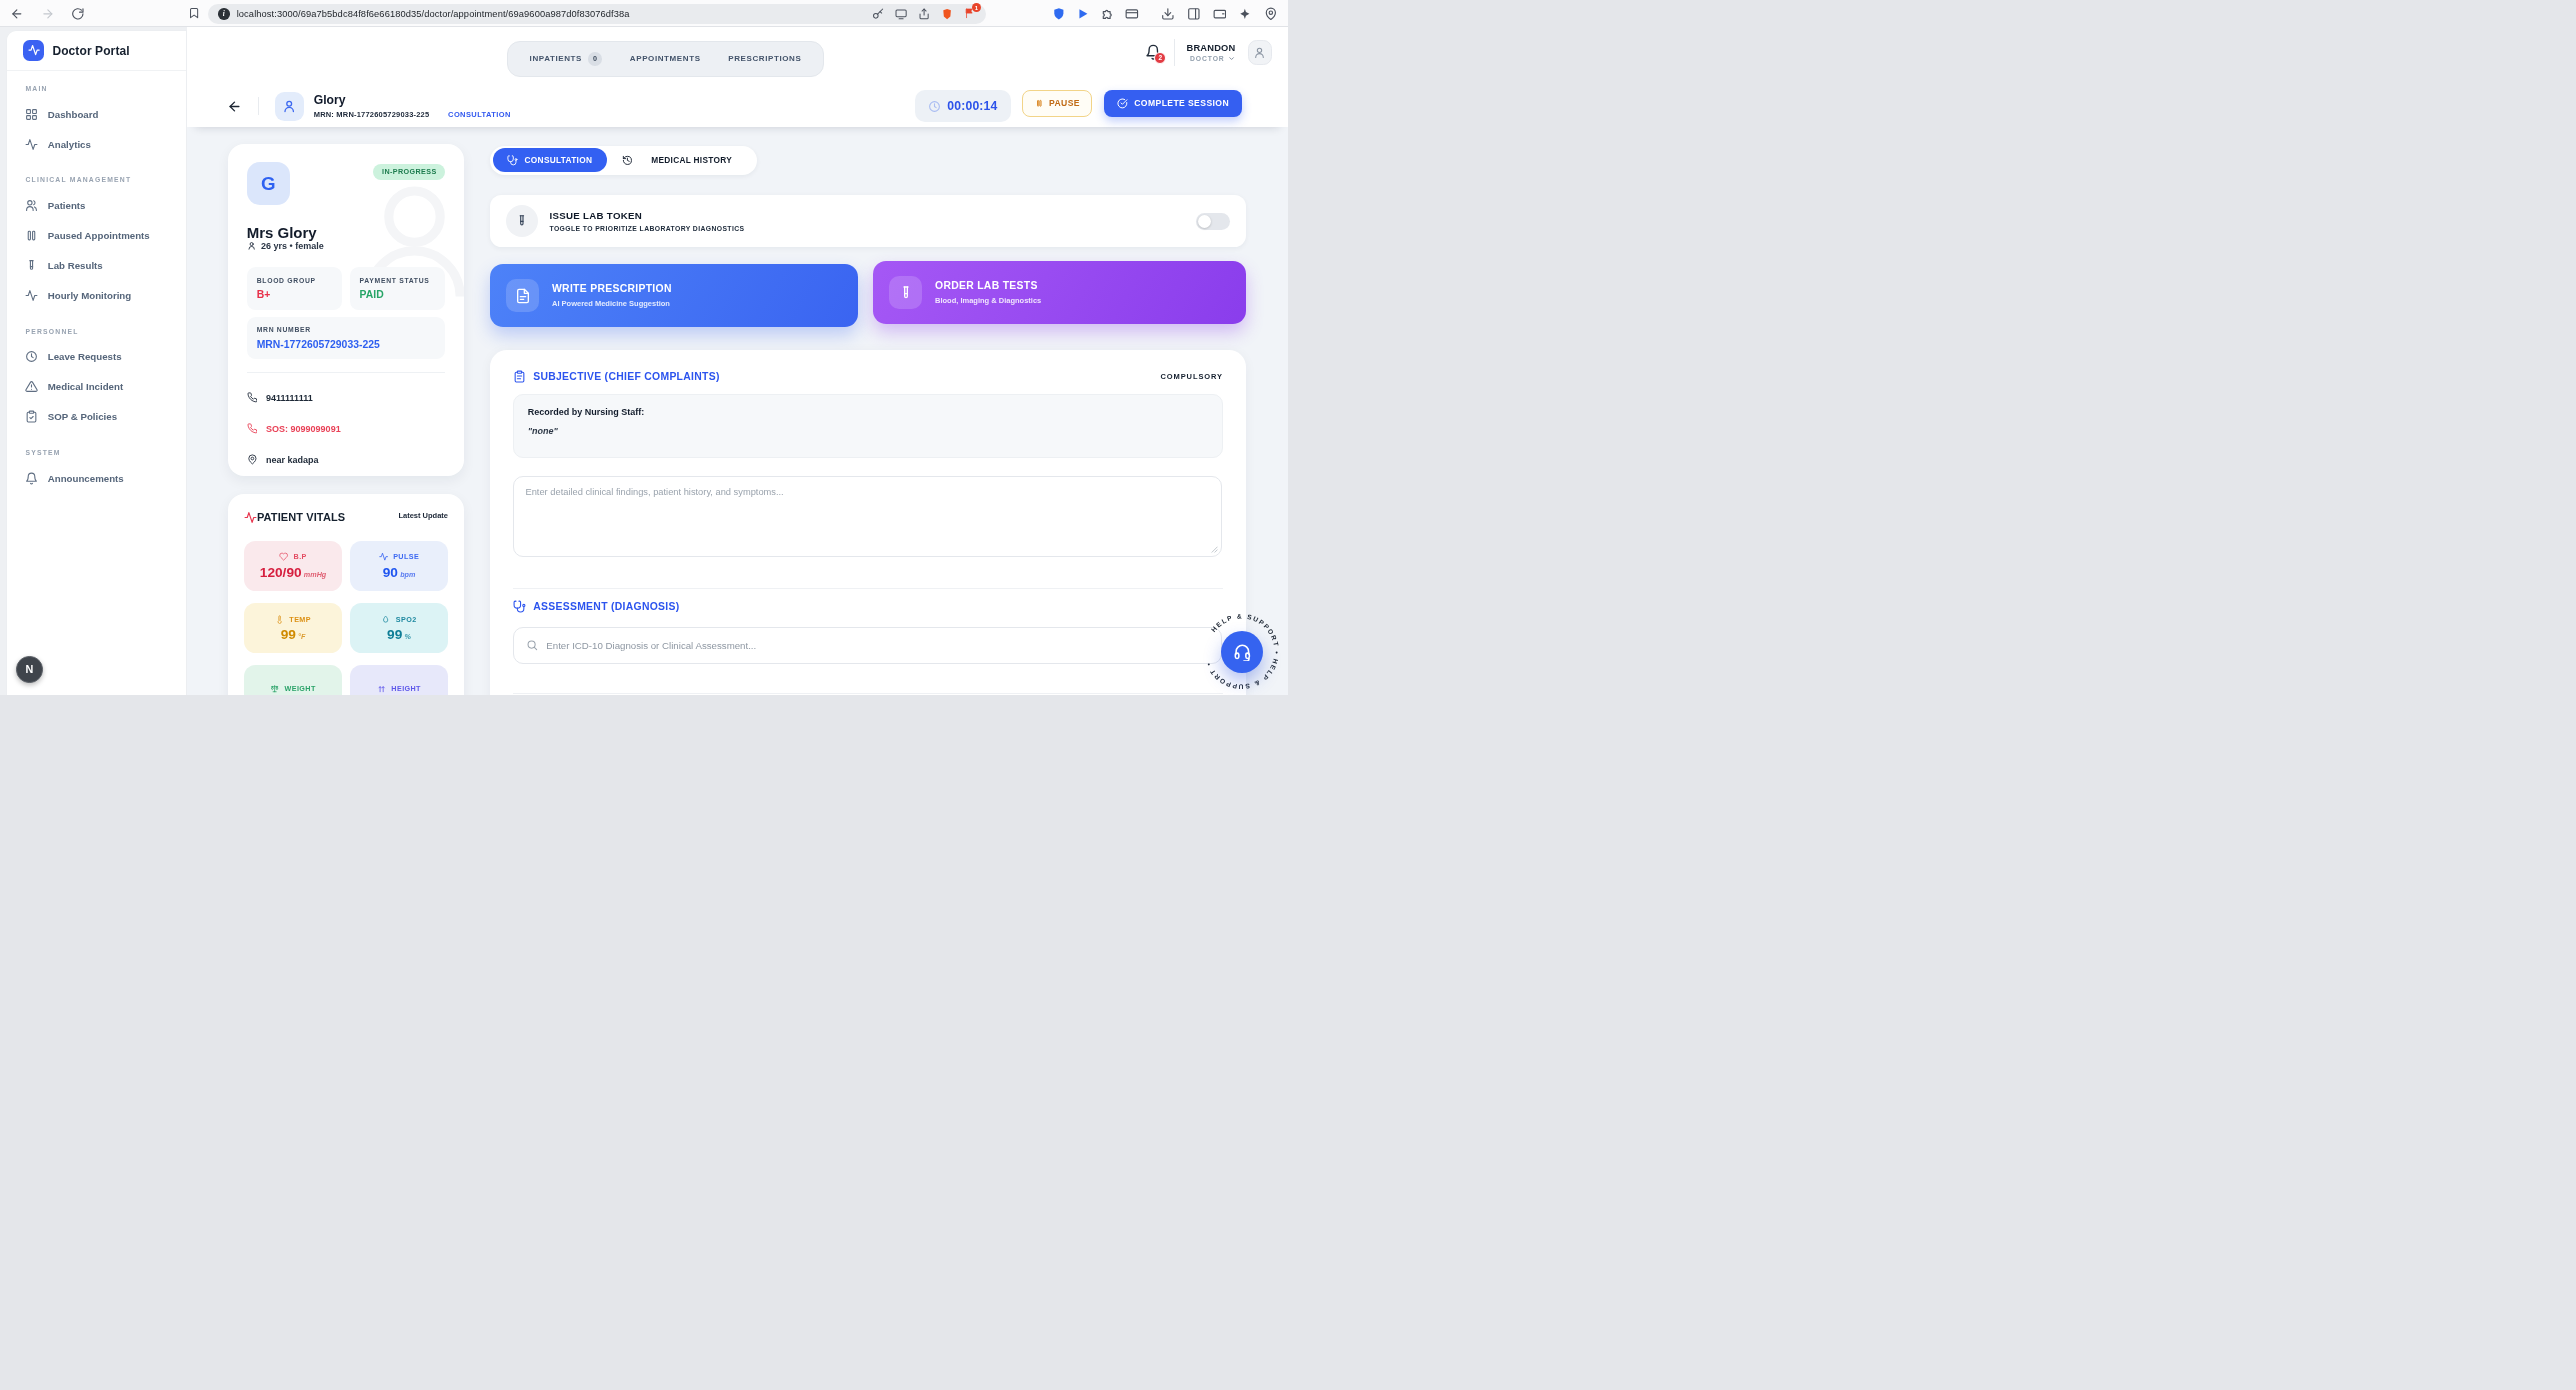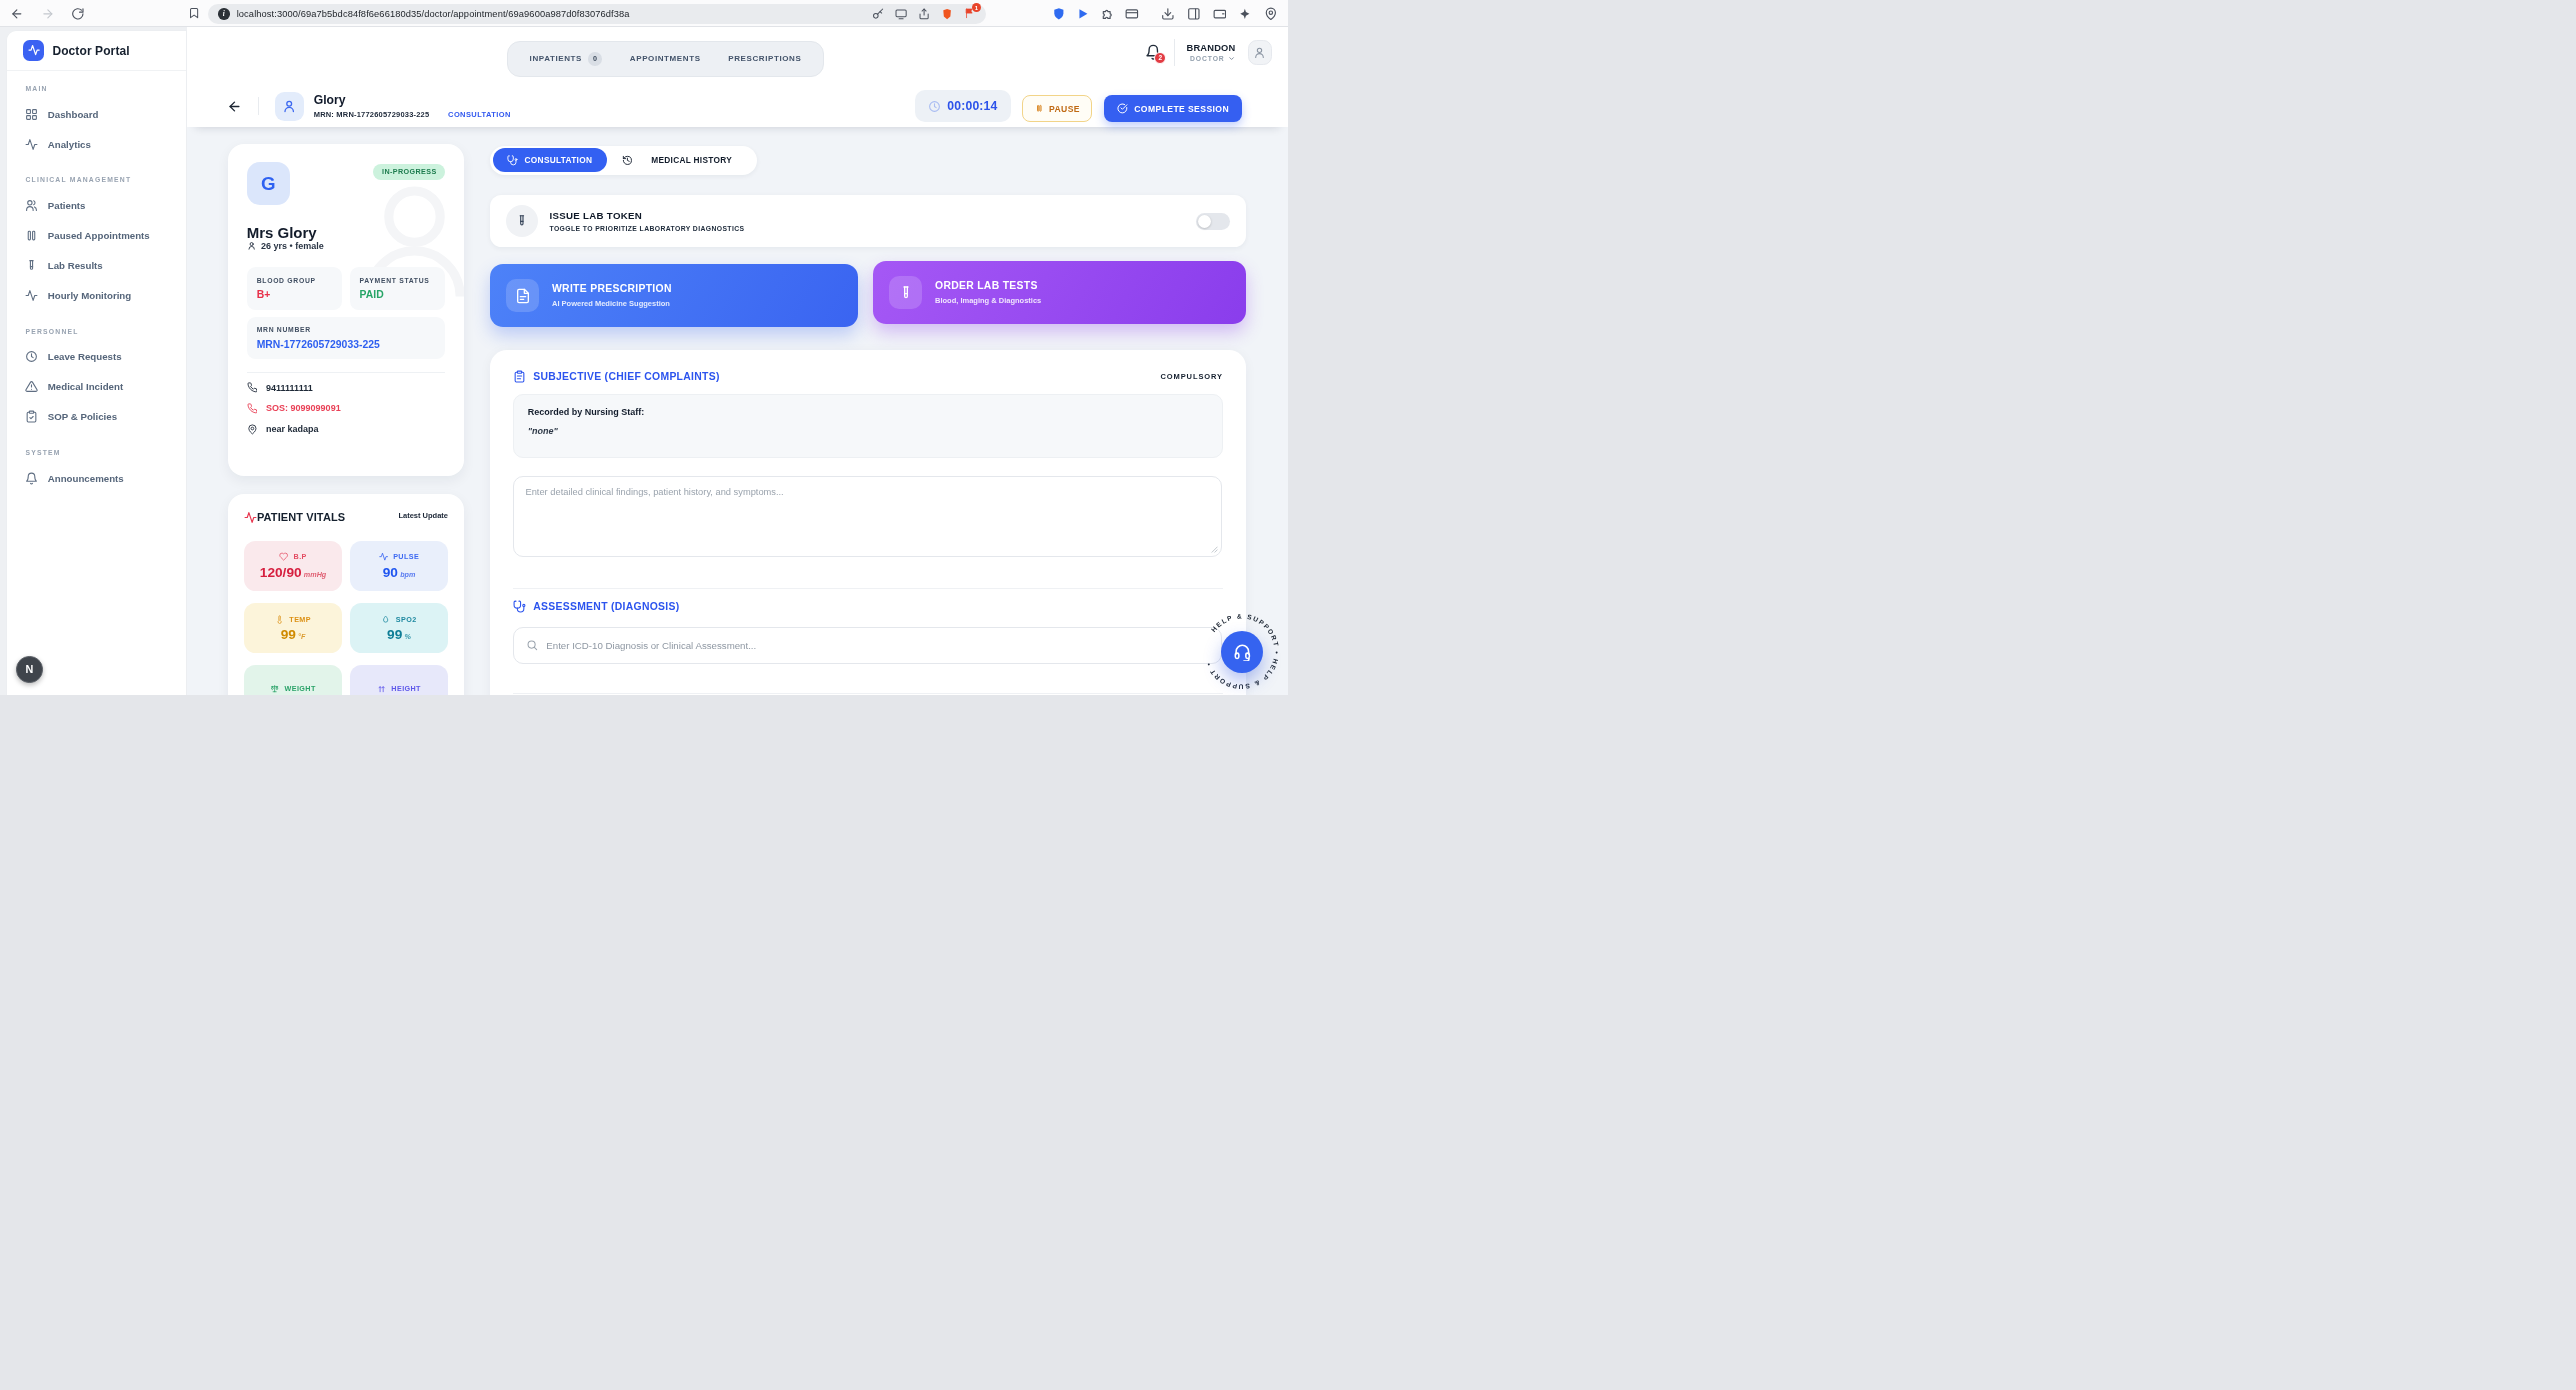--- a/index.html
+++ b/index.html
@@ -70,21 +70,21 @@
   .patient-bar{position:absolute;left:187px;top:85px;right:0;height:42px;background:#fff;z-index:3;
                box-shadow:0 8.6px 10px -8.6px rgba(20,30,50,.18);display:flex;align-items:center;padding:0 46px 0 40px}
   .back-ic{width:15px;height:15px;color:#1c2533;cursor:pointer}
   .pb-div{width:0.7px;height:18.7px;background:#e8ebef;margin:0 16px}
   .pb-avatar{width:29px;height:29px;border-radius:9.3px;background:#e3ecfb;color:#3c68f0;display:flex;align-items:center;justify-content:center}
   .pb-avatar .ic{width:14.4px;height:14.4px}
   .pb-name{font-size:12.2px;font-weight:800;color:#10192a}
   .pb-sub{display:flex;align-items:center;gap:18.7px;margin-top:2.2px}
   .pb-mrn{font-size:7.5px;font-weight:800;color:#1c2738;letter-spacing:0.2px}
   .pb-status{font-size:7.5px;font-weight:800;color:#3158ef;letter-spacing:0.4px}
-  .pb-right{margin-left:auto;display:flex;align-items:flex-end;gap:11.5px}
+  .pb-right{margin-left:auto;display:flex;align-items:flex-start;gap:11.5px}
   .timer{height:32px;border-radius:10px;background:#edf1f6;display:flex;align-items:center;gap:6.5px;padding:0 13px}
   .timer .ic{width:13px;height:13px;color:#a9bcf2}
   .timer b{font-size:12.2px;font-weight:800;color:#2c52ea;letter-spacing:0.2px}
   .btn-pause{height:26.6px;border-radius:8px;border:1.1px solid #f2d488;background:#fffdf6;display:flex;align-items:center;
              gap:5.8px;padding:0 11.5px;cursor:pointer}
   .btn-pause .ic{width:8.6px;height:8.6px;color:#d8831e}
   .btn-pause span{font-size:8.6px;font-weight:800;color:#c06a15;letter-spacing:0.4px}
   .btn-complete{height:26.6px;border-radius:8px;background:#355ff1;display:flex;align-items:center;gap:6.5px;padding:0 13px;
                 box-shadow:0 4.3px 10px rgba(53,95,241,.3);cursor:pointer}
   .btn-complete .ic{width:10.8px;height:10.8px;color:#fff}
@@ -105,21 +105,21 @@
   .pc-name{position:relative;font-size:15px;font-weight:800;color:#131c2b;margin-top:18.7px}
   .pc-agesex{position:relative;display:flex;gap:5px;margin-top:0;font-size:9px;font-weight:700;color:#2a3545}
   .pc-agesex .ic{width:9.3px;height:9.3px;color:#2b3646}
   .pc-grid{position:relative;display:flex;gap:7.2px;margin-top:16.5px}
   .pc-box{background:#f6f8fa;border-radius:8.6px;padding:9.3px 10px;width:98px}
   .pc-box.wide{width:203px}
   .pc-box .k{font-size:6.8px;font-weight:800;letter-spacing:0.7px;color:#404e61}
   .pc-box .v{margin-top:5.8px;font-size:10.4px;font-weight:800}
   .v-red{color:#e73049}.v-green{color:#27a567}.v-blue{color:#2e5ff0}
   .pc-sep{height:0.7px;background:#eef1f4;margin:12.2px 0 10px}
-  .pc-row{display:flex;align-items:center;gap:8.6px;margin-top:10px;font-size:9px;font-weight:700;color:#1e2937}
+  .pc-row{display:flex;align-items:flex-end;gap:8.6px;margin-top:20px;font-size:9px;font-weight:700;color:#1e2937}
   .pc-row .ic{width:10.8px;height:10.8px;color:#222c3c}
   .pc-row.sos{color:#e94056}.pc-row.sos .ic{color:#e94056}
 
   
   .vcard{position:absolute;left:41px;top:367px;width:236px;height:244px;background:#fff;border-radius:16px;
          box-shadow:0 4.3px 13px rgba(23,32,52,.06);padding:17px 16px}
   .v-head{display:flex;gap:0}
   .v-head .ic{width:13px;height:13px;color:#e8374f}
   .v-title{font-size:11px;font-weight:800;color:#15202e;letter-spacing:0.1px}
   .v-upd{margin-left:auto;font-size:7.5px;font-weight:800;color:#1b2636}

